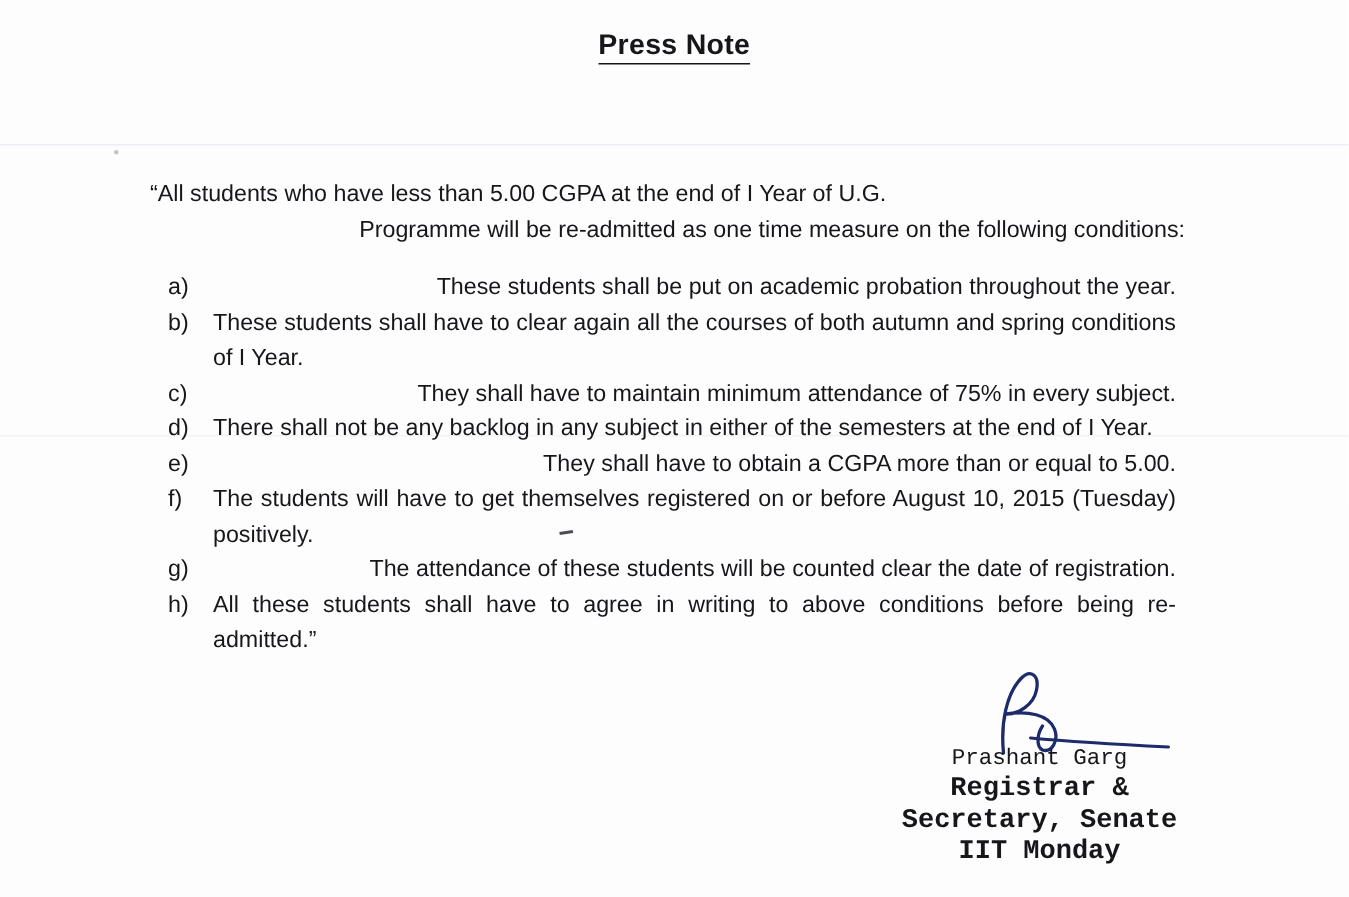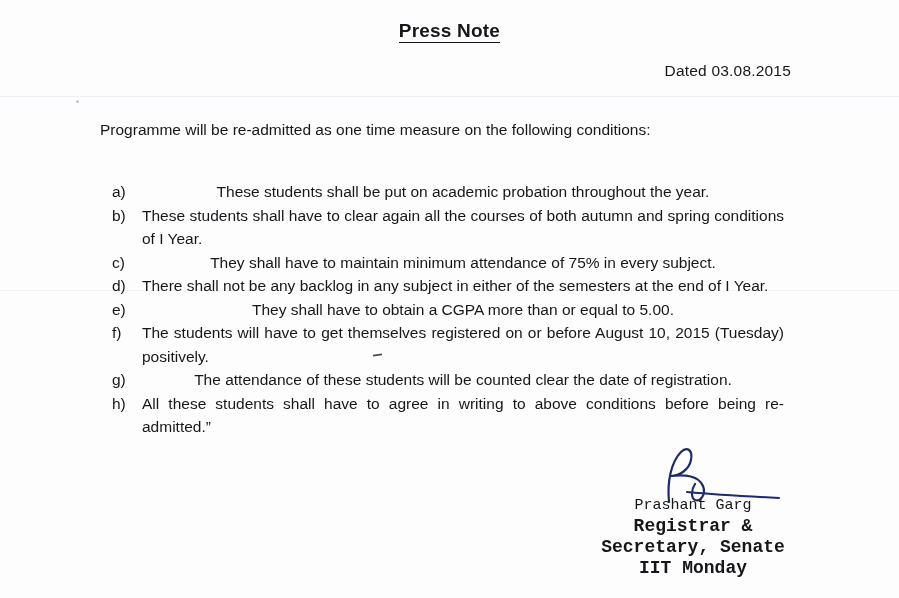--- a/index.html
+++ b/index.html
@@ -71,21 +71,21 @@
   .intro {
     position: absolute;
     top: 118px;
     left: 100px;
     width: 690px;
     font-size: 15.5px;
     line-height: 24px;
     text-align: justify;
   }
   .intro .line2 {
-    text-align: left;
+    text-align: right;
   }
   .conditions {
     position: absolute;
     top: 180px;
     left: 112px;
     width: 672px;
     font-size: 15.5px;
     line-height: 23.5px;
   }
   .cond-item {
@@ -96,21 +96,21 @@
   .cond-label {
     width: 30px;
     flex: 0 0 30px;
     font-size: 15.5px;
   }
   .cond-text {
     flex: 1;
     text-align: justify;
   }
   .cond-text.nojust {
-    text-align: center;
+    text-align: right;
   }
   .signature-block {
     position: absolute;
     top: 495px;
     right: 96px;
     width: 220px;
     text-align: center;
     font-size: 14.5px;
     line-height: 21px;
     font-family: Liberation Mono, monospace;
@@ -146,23 +146,23 @@
 <div class="page">
 
   <div class="scan-line-top"></div>
   <div class="scan-line-mid"></div>
   <div class="scan-speck"></div>
 
   <div class="title">
     <span class="u">Press Note</span>
   </div>
 
-  <div class="dateline">Dated 03.08.2015</div>
 
   <div class="intro">
+    <div>“All students who have less than 5.00 CGPA at the end of I Year   of U.G.</div>
     <div class="line2">Programme will be re-admitted as one time measure on the following conditions:</div>
   </div>
 
   <div class="conditions">
     <div class="cond-item">
       <div class="cond-label">a)</div>
       <div class="cond-text nojust">These students shall be put on academic probation throughout the year.</div>
     </div>
     <div class="cond-item">
       <div class="cond-label">b)</div>

